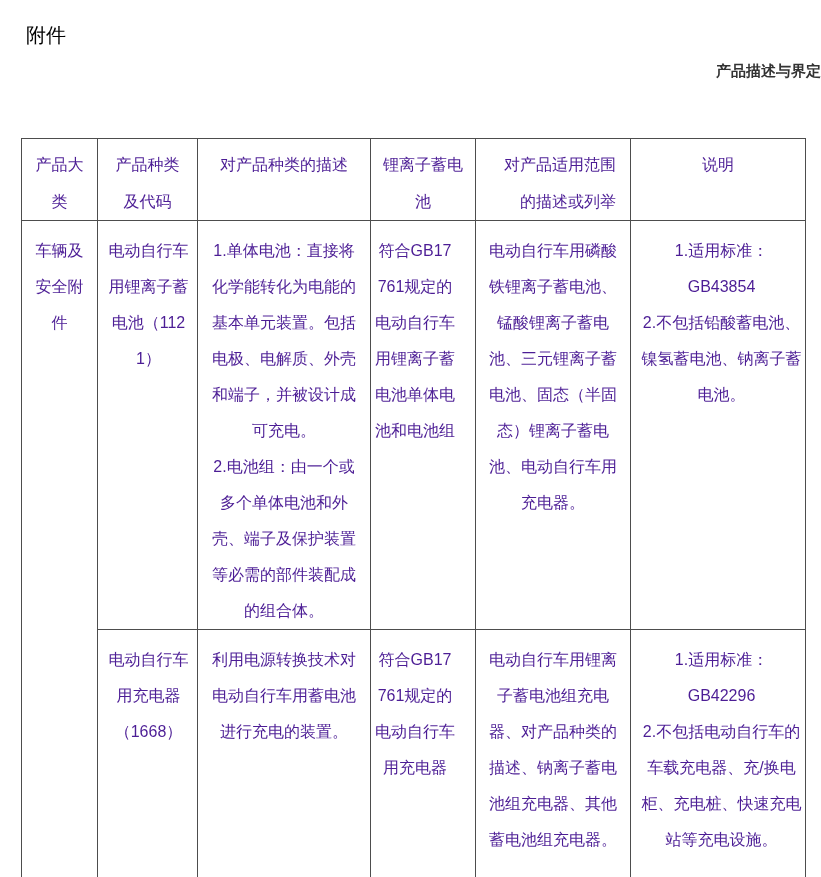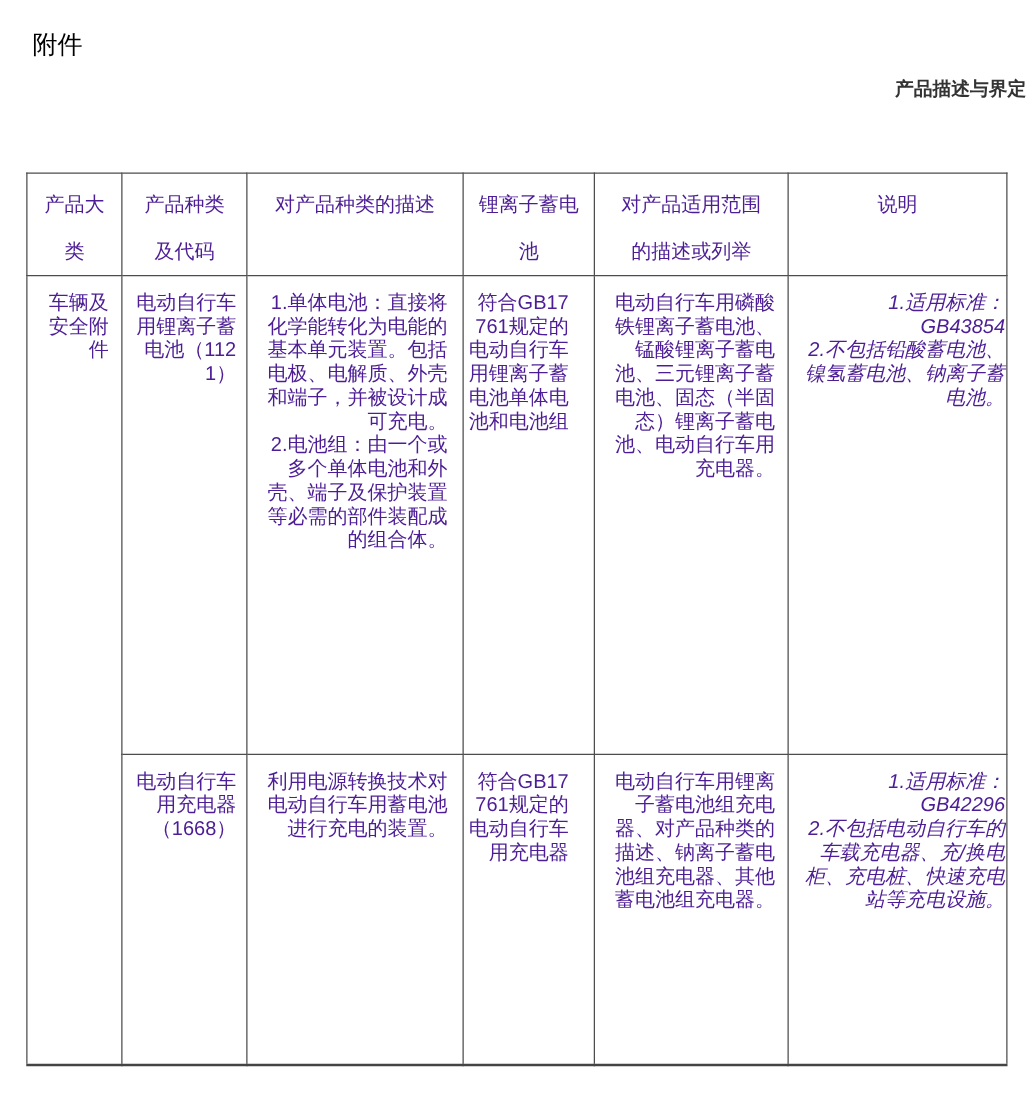--- a/index.html
+++ b/index.html
@@ -43,33 +43,33 @@
     word-break: break-all;
     overflow: hidden;
   }
   .product-table th {
     height: 77px;
     text-align: center;
     line-height: 37px;
     padding: 7px 8px 0 8px;
   }
   .product-table td {
-    text-align: right;
-    line-height: 19px;
+    text-align: center;
+    line-height: 36px;
     padding: 12px 8px 0 8px;
   }
   
   .product-table th.h-col2 { padding-left: 14px; padding-right: 14px; }
-  .product-table th.h-col5 { padding-left: 14px; padding-right: 14px; }
+  .product-table th.h-col5 { padding-left: 14px; padding-right: 14px; text-align: right; }
   .product-table td.c-col1 { padding-left: 10px; padding-right: 10px; }
   .product-table td.c-col2 { padding-left: 10px; }
   .product-table td.c-col3 { padding-left: 12px; padding-right: 12px; margin-top: 32px; }
   .product-table td.c-col4 { padding-left: 4px;  padding-right: 20px; }
   .product-table td.c-col5 { padding-left: 10px; padding-right: 10px; }
-  .product-table td.c-col6 { padding-left: 8px;  padding-right: 1px; font-style: italic; }
+  .product-table td.c-col6 { padding-left: 8px;  padding-right: 1px; }
   tr.row-1 { height: 383px; }
   tr.row-2 { height: 248px; }
 </style>
 </head>
 <body>
 
 <div class="attachment-label">附件</div>
 
 <div class="page-title">产品描述与界定</div>
 

